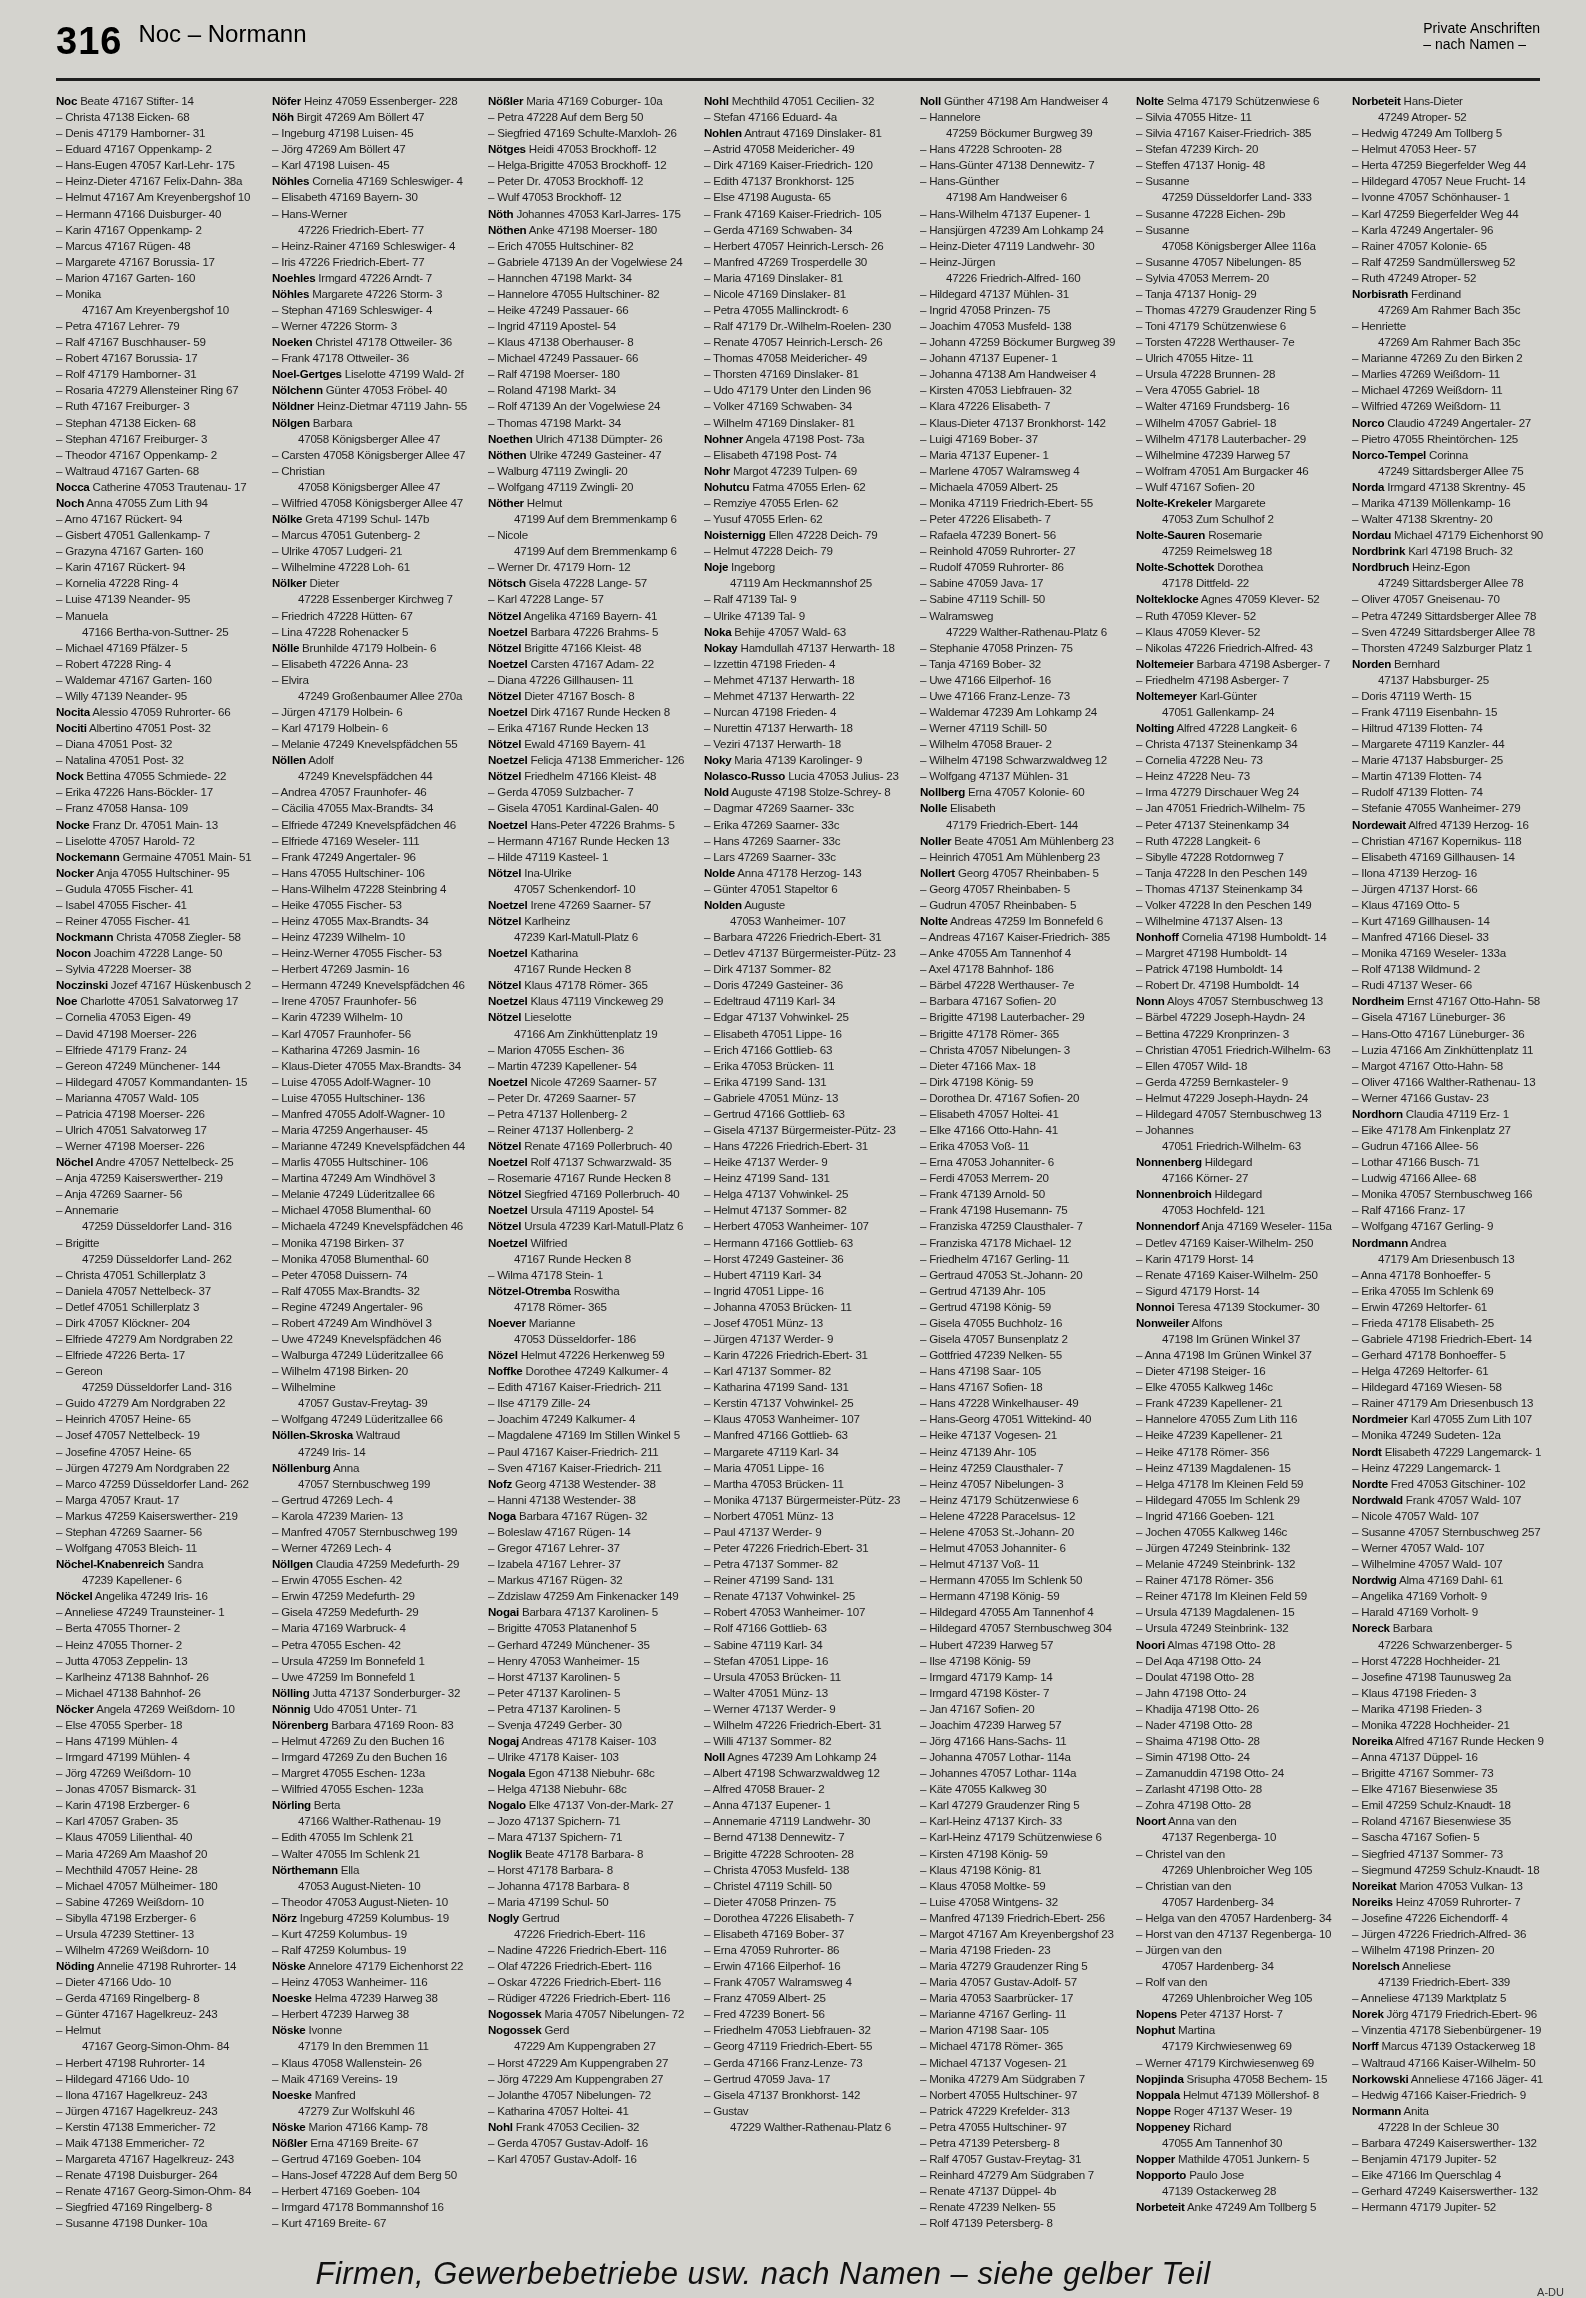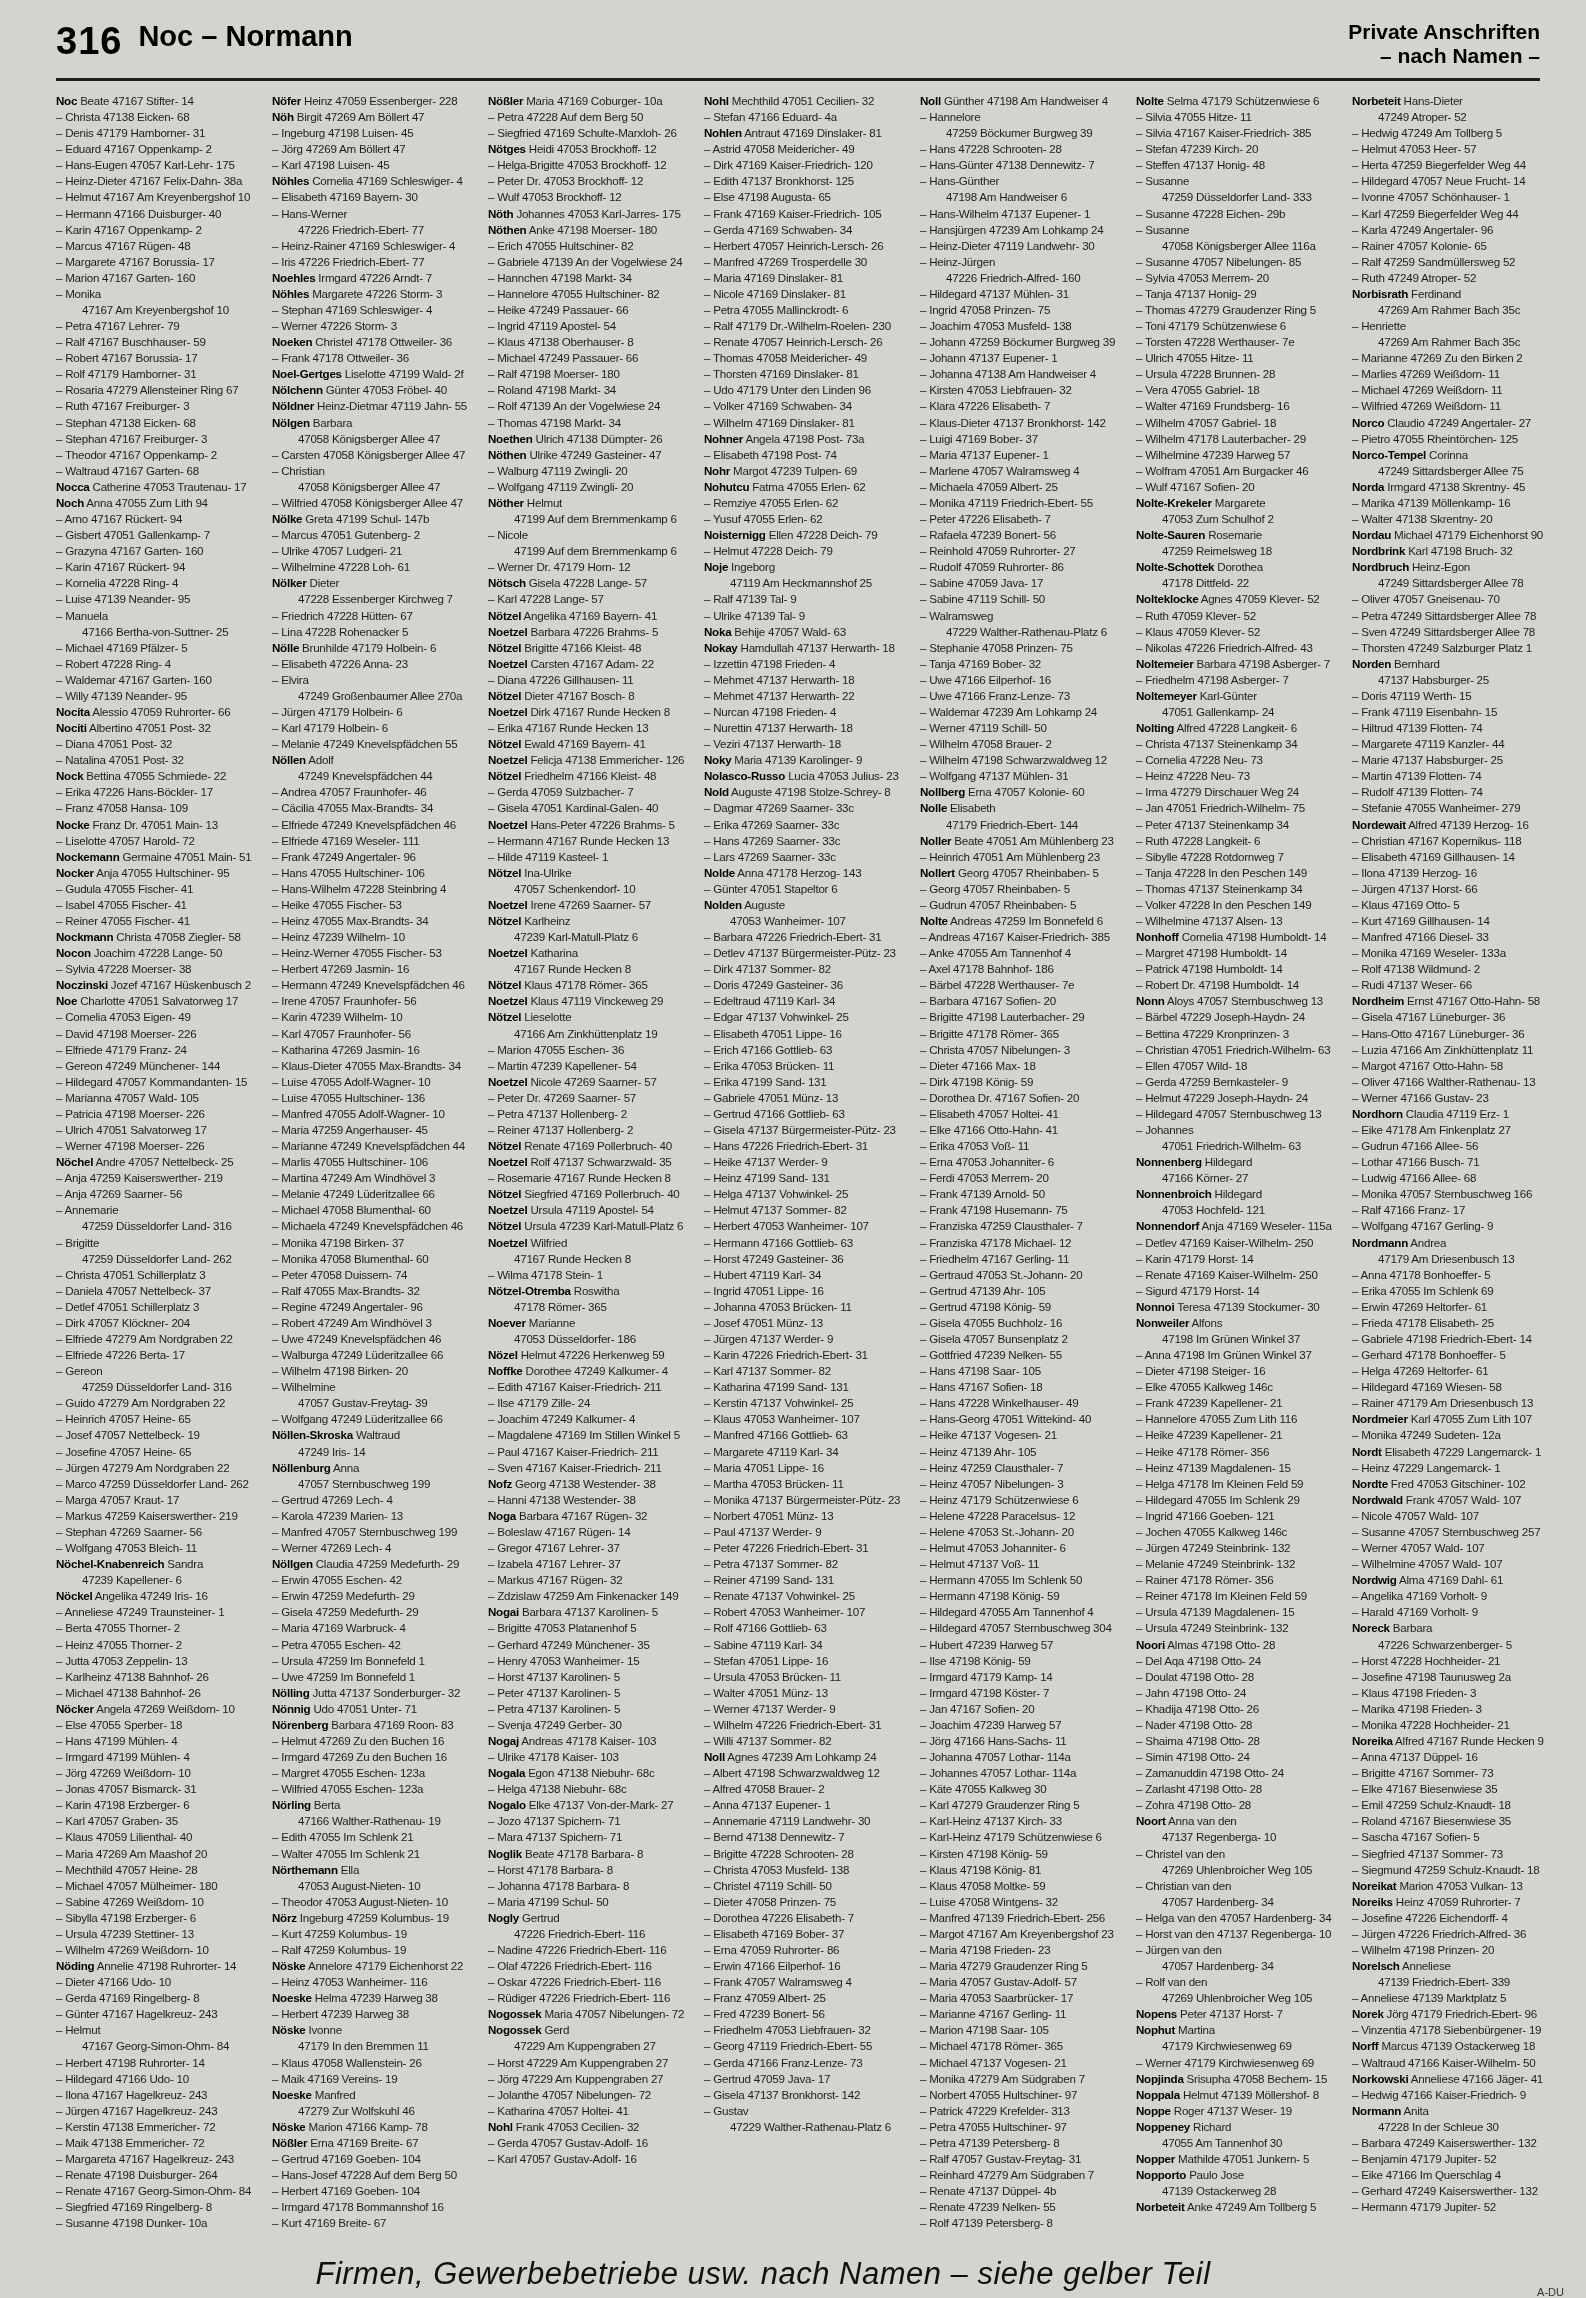--- a/index.html
+++ b/index.html
@@ -7,22 +7,22 @@
     width:1586px;height:2298px;
     background:#d4d3ce;
     font-family:"Liberation Sans",sans-serif;
     color:#1c1c1c;
     position:relative;
     overflow:hidden;
   }
   .header{position:absolute;top:20px;left:56px;right:46px;display:flex;justify-content:space-between;align-items:flex-start;}
   .header-left{display:flex;align-items:flex-start;}
   .pageno{font-size:38px;font-weight:bold;color:#000;letter-spacing:1px;}
-  .range{font-size:29px;font-weight:bold;color:#000;margin-left:16px;}
-  .header-right{text-align:right;font-size:21px;font-weight:bold;color:#000;line-height:1.15;}
+  .range{font-size:24px;font-weight:normal;color:#000;margin-left:16px;}
+  .header-right{text-align:left;font-size:14px;font-weight:normal;color:#000;line-height:1.15;}
   .rule{position:absolute;top:78px;left:56px;right:46px;height:3px;background:#1f1f1f;}
   .cols{position:absolute;top:93px;left:56px;right:18px;bottom:58px;display:flex;}
   .col{flex:1 1 0;overflow:hidden;}
   .line{font-size:11.6px;line-height:16.08px;white-space:nowrap;letter-spacing:-0.25px;color:#1d1d1d;}
   .line b{color:#000;}
   .cont{padding-left:26px;}
   .footer{position:absolute;bottom:6px;left:0;right:60px;text-align:center;font-weight:normal;font-style:italic;font-size:31px;color:#101010;letter-spacing:0.5px;}
   .footer-code{position:absolute;bottom:0;right:22px;font-size:11px;color:#333;font-weight:normal;}
 </style>
 </head>

